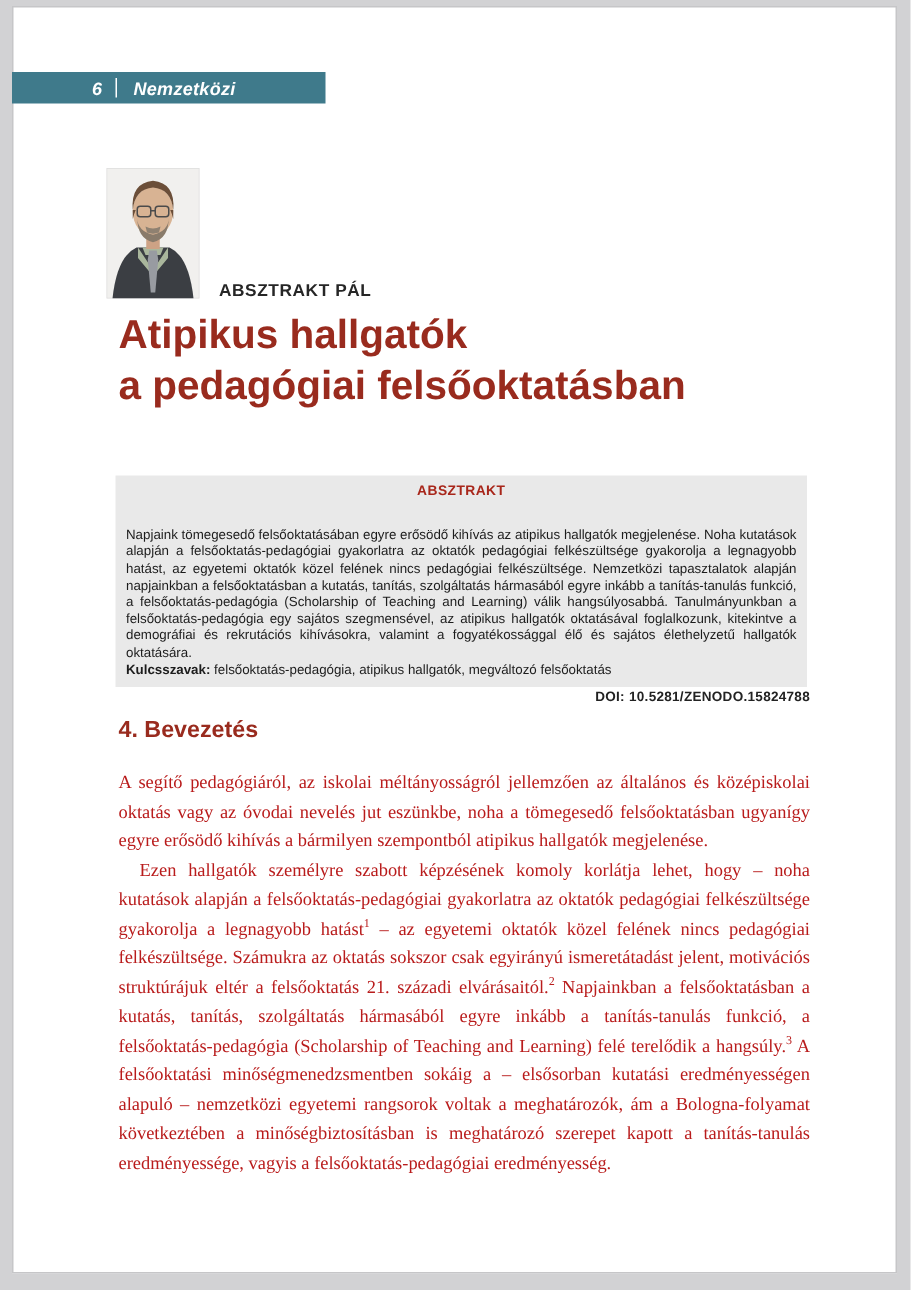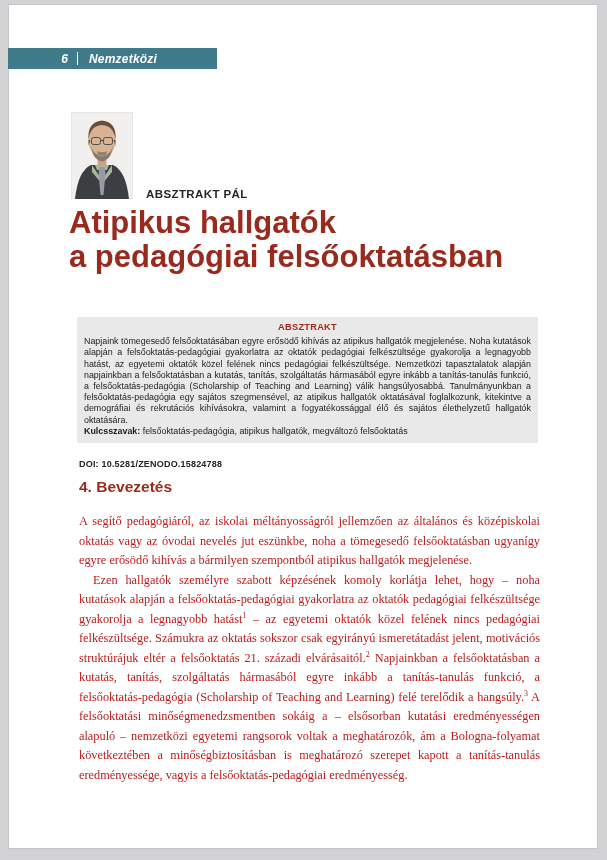--- a/index.html
+++ b/index.html
@@ -24,37 +24,37 @@
   .header-bar .sep{width:1px;height:13px;background:#ffffff;}
   .header-bar .section-label{padding-left:11px;letter-spacing:0.2px;}
   
   .photo{position:absolute;left:62px;top:107px;width:62px;height:87px;}
   .author-name{
     position:absolute;left:137px;top:183px;
     font-size:11.5px;font-weight:bold;color:#262626;letter-spacing:0.4px;
   }
   
   .title{
-    position:absolute;left:60px;top:201px;width:480px;
-    font-size:31px;line-height:34px;font-weight:bold;color:#992b1e;
+    position:absolute;left:70px;top:201px;width:480px;
+    font-size:27px;line-height:34px;font-weight:bold;color:#992b1e;
   }
   
   .abstract{
     position:absolute;left:68px;top:312px;width:447px;
     background:#e9e9e9;padding:5px 7px 6px 7px;
     font-size:8.9px;line-height:11.2px;color:#1c1c1c;text-align:justify;
   }
   .abstract .abs-heading{
     text-align:center;font-weight:bold;color:#a8261a;font-size:9.2px;
-    margin-bottom:3px;letter-spacing:0.3px;
+    margin-bottom:18px;letter-spacing:0.3px;
   }
   .abstract .kw-label{font-weight:bold;margin-top:40px;}
   
   .doi{
-    position:absolute;left:70px;top:454px;width:461px;text-align:left;
+    position:absolute;left:70px;top:454px;width:461px;text-align:right;
     font-size:9px;font-weight:bold;color:#222222;letter-spacing:0.2px;
   }
   
   .sec-heading{
     position:absolute;left:70px;top:473px;
     font-size:15.5px;font-weight:bold;color:#992b1e;
   }
   
   .bodytext{
     position:absolute;left:70px;top:507px;width:461px;

